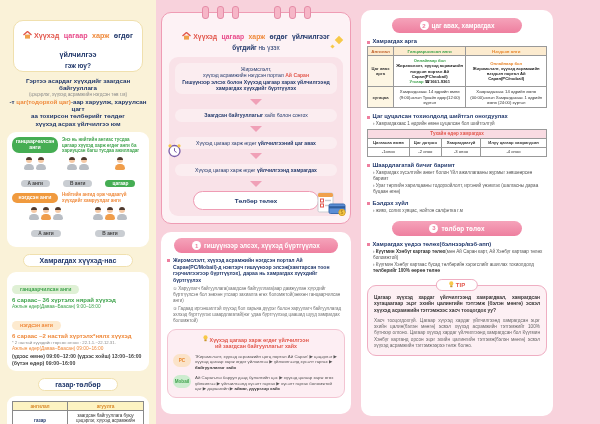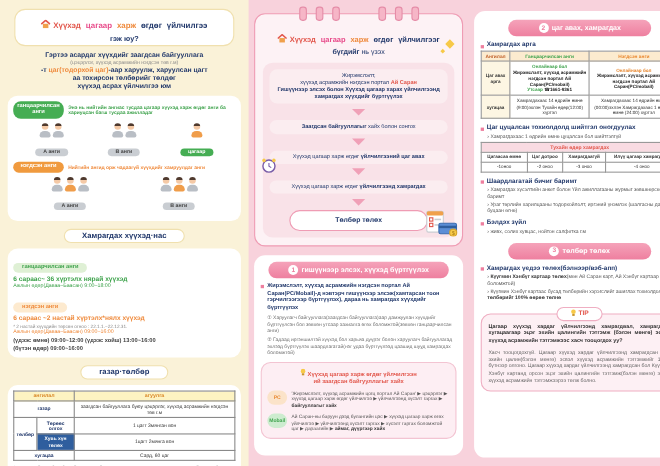--- a/index.html
+++ b/index.html
@@ -1,18 +1,18 @@
 <!DOCTYPE html>
 <html><head>
 <meta charset="utf-8">
 <style>
   *{box-sizing:border-box;margin:0;padding:0;}
   html,body{width:600px;height:424px;}
   body{font-family:"Liberation Sans","DejaVu Sans",sans-serif;display:flex;overflow:hidden;background:#f8d2dc;color:#333;}
-  .col-left{width:226px;height:424px;background:#faf2d8;padding:8px 7px 6px;flex:none;}
+  .col-left{width:156px;height:424px;background:#faf2d8;padding:20px 7px 6px;flex:none;}
   .col-mid{width:200px;height:424px;padding:12px 5px 6px;flex:none;}
   .col-right{width:204px;height:424px;padding:10px 7px 8px 5px;flex:none;}
 
   
   .title-pill{background:#fff;border:1px solid #f0e0ae;border-radius:10px;padding:3px 4px 2px;text-align:center;margin:0 6px;}
   .tw{font-weight:bold;font-size:7.2px;}
   .c-red{color:#e2574c}.c-pink{color:#e84b8a}.c-or{color:#ef8a3c}.c-navy{color:#21386b}
   .t-line2{font-weight:bold;font-size:6.6px;color:#21386b;margin-top:1px;}
   .hicon{display:inline-block;vertical-align:-1px;margin-right:2px;}
   .intro{margin-top:5px;text-align:center;line-height:1.2;}

